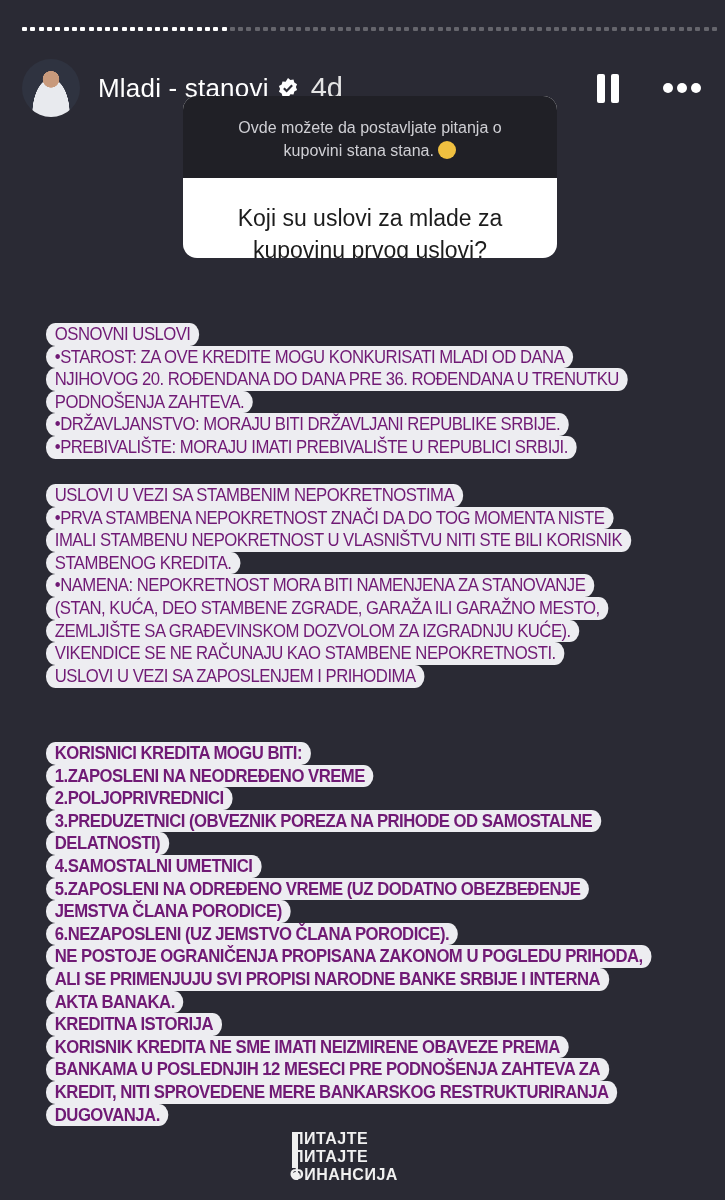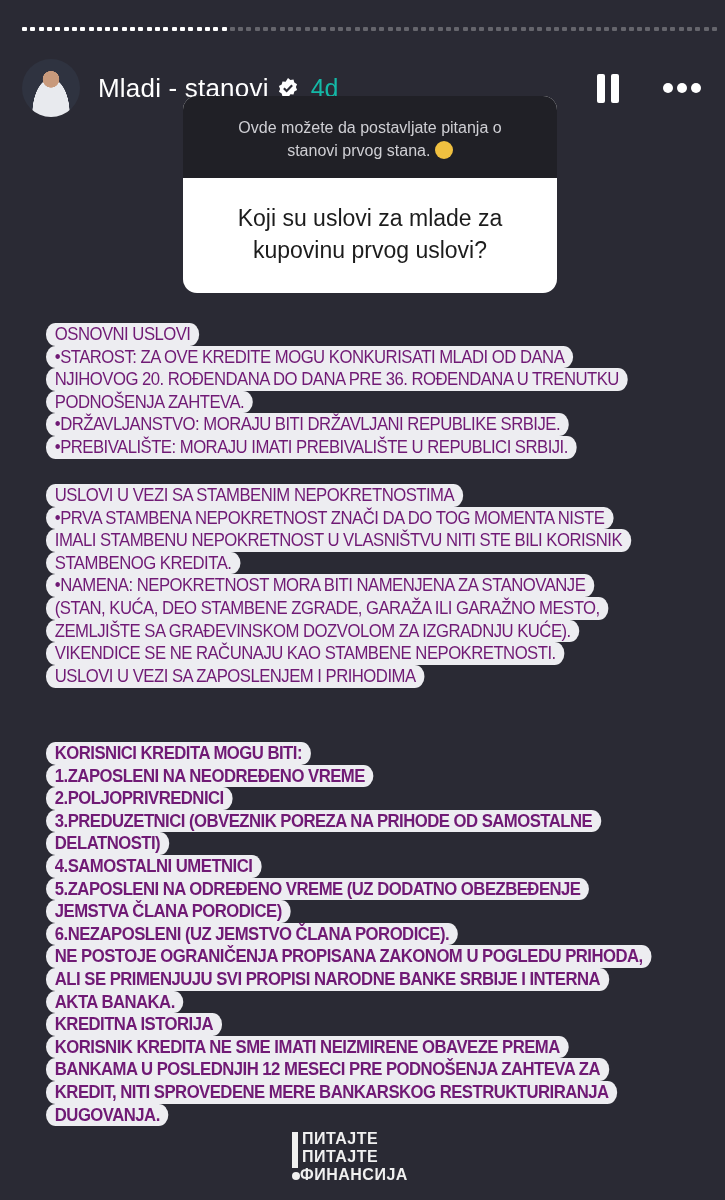--- a/index.html
+++ b/index.html
@@ -19,29 +19,29 @@
     .header { position: absolute; top: 58px; left: 22px; right: 16px; height: 60px; display: flex; align-items: center; }
     .avatar {
       width: 58px; height: 58px; border-radius: 50%;
       background: radial-gradient(circle at 50% 35%, #c89a7c 0 17%, transparent 18%),
                   radial-gradient(ellipse at 50% 95%, #e8eaee 0 45%, transparent 46%),
                   #2f3340;
       flex: 0 0 auto;
     }
     .username { color: #fff; font-size: 26px; margin-left: 18px; letter-spacing: 0.2px; }
     .verified { width: 22px; height: 22px; margin-left: 8px; display: inline-flex; }
-    .time { color: #14b8a6; font-size: 25px; margin-left: 12px; }
+    .time { color: #e5e5e5; font-size: 29px; margin-left: 12px; }
     .spacer { flex: 1; }
     .pause { display: flex; gap: 6px; margin-right: 44px; cursor: pointer; }
     .pause span { width: 8px; height: 29px; background: #fff; border-radius: 2px; }
     .more { display: flex; gap: 4px; cursor: pointer; margin-right: 8px; }
     .more span { width: 10px; height: 10px; border-radius: 50%; background: #fff; }
 
     .qbox {
-      position: absolute; left: 183px; top: 96px; width: 374px; height: 197px;
+      position: absolute; left: 183px; top: 96px; width: 374px; height: 162px;
       border-radius: 14px; overflow: hidden; background: #fff;
     }
     .qbox .top {
       background: #202026; color: #cfcfd4; font-size: 16px; text-align: center;
       line-height: 23px; height: 82px; padding-top: 20px; box-sizing: border-box;
     }
     .qbox .question {
       color: #1c1c1c; font-size: 23px; text-align: center; line-height: 32px;
       padding: 24px 5px 0;
     }
@@ -61,21 +61,21 @@
     .b2 { top: 484px; }
     .b3 { top: 665px; }
     .b4 { top: 742px; font-weight: bold; }
 
     .footer-logo {
       position: absolute; left: 292px; top: 1130px; color: #f0f0f0;
       font-weight: bold; font-size: 16px; line-height: 18px;
     }
     .footer-logo .bar { position: absolute; left: 0; top: 2px; width: 6px; height: 36px; background: #f0f0f0; }
     .footer-logo .dot { position: absolute; left: 0; top: 42px; width: 8px; height: 8px; border-radius: 50%; background: #f0f0f0; }
-    .footer-logo .txt { margin-left: 10px; letter-spacing: 0.5px; }
+    .footer-logo .txt { margin-left: 0; letter-spacing: 0.5px; }
     .footer-logo .txt div:last-child { margin-left: -2px; }
   </style>
 </head>
 <body>
 
 <div class="progress" id="progress">
     <span class="seg seen"></span>
     <span class="seg seen"></span>
     <span class="seg seen"></span>
     <span class="seg seen"></span>
@@ -179,21 +179,21 @@
   <div class="more">
     <span></span>
     <span></span>
     <span></span>
   </div>
 </div>
 
 <div class="qbox">
   <div class="top">
     <div>Ovde možete da postavljate pitanja o</div>
-    <div><span>stanovi prvog stana.</span> <span class="emoji"></span></div>
+    <div><span>kupovini stana stana.</span> <span class="emoji"></span></div>
   </div>
   <div class="question">
     <div>Koji su uslovi za  mlade za</div>
     <div>kupovinu prvog uslovi?</div>
   </div>
 </div>
 
 <div class="block b1">
     <div class="line">OSNOVNI USLOVI</div>
     <div class="line">•STAROST: ZA OVE KREDITE MOGU KONKURISATI MLADI OD DANA</div>

